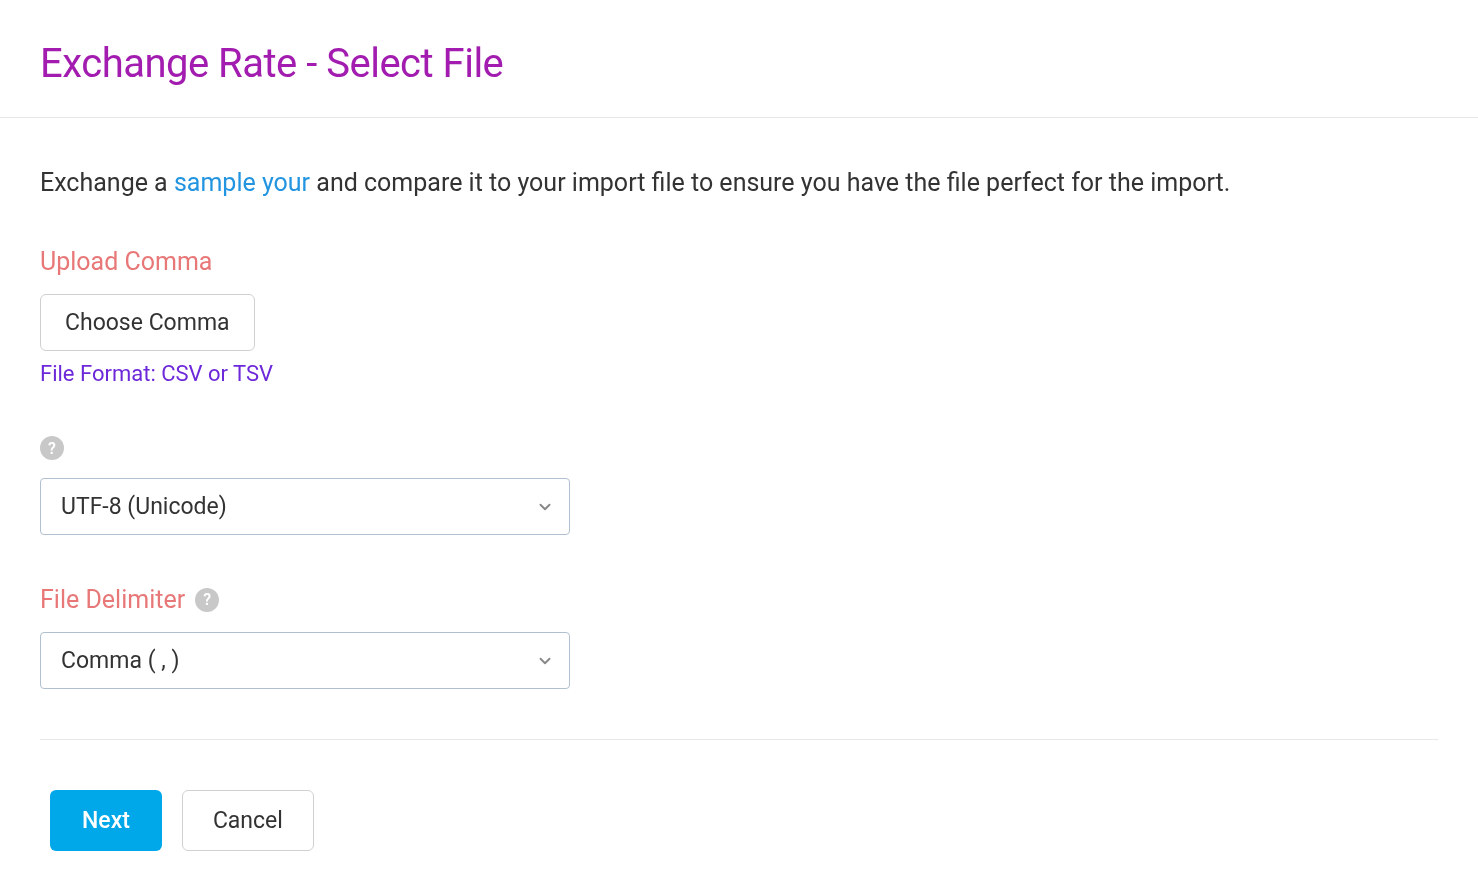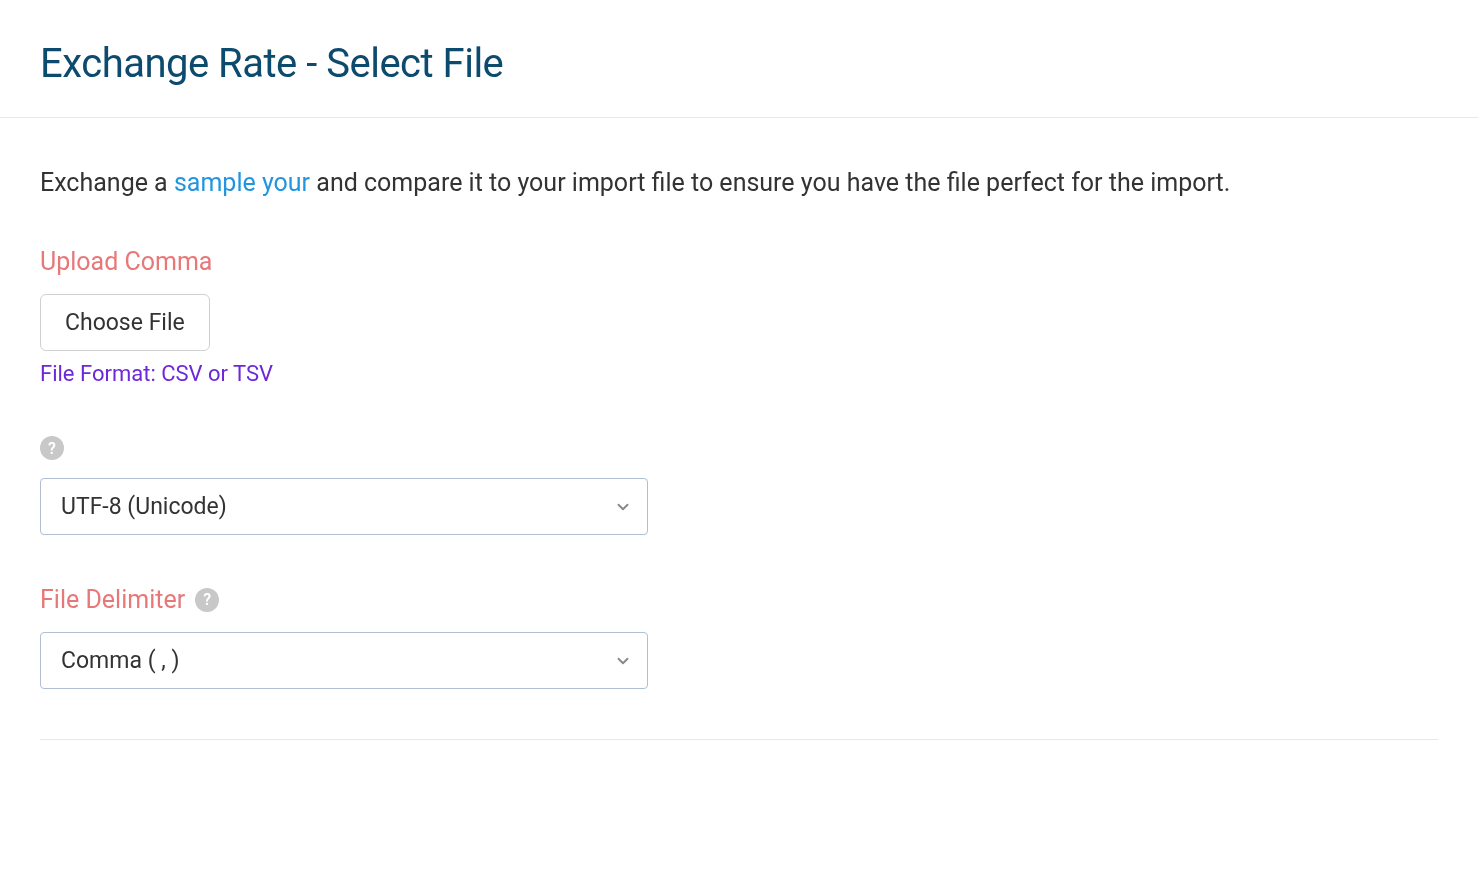--- a/index.html
+++ b/index.html
@@ -13,21 +13,21 @@
       color: #333;
       width: 1478px;
     }
     .header-section {
       padding: 40px 40px 30px 40px;
       border-bottom: 1px solid #e8e8e8;
     }
     .page-title {
       font-size: 40px;
       font-weight: 400;
-      color: #0c4a6e;
+      color: #a21caf;
       letter-spacing: -0.5px;
     }
     .content-section {
       padding: 50px 40px 40px 40px;
     }
     .intro-text {
       font-size: 25px;
       color: #333;
       margin-bottom: 50px;
       font-weight: 400;
@@ -78,21 +78,21 @@
       font-size: 23px;
       color: #333;
     }
     .file-format-hint {
       font-size: 22px;
       color: #6d28d9;
       margin-bottom: 50px;
     }
     .select-wrapper {
       position: relative;
-      width: 608px;
+      width: 530px;
       margin-bottom: 50px;
     }
     .select-control {
       width: 100%;
       border: 1px solid #b0c0d0;
       border-radius: 4px;
       background: #ffffff;
       padding: 14px 46px 14px 20px;
       font-size: 23px;
       color: #333;
@@ -154,21 +154,21 @@
 
 <div class="content-section">
   <p class="intro-text">
     <span>Exchange a </span><a href="#">sample your</a><span> and compare it to your import file to ensure you have the file perfect for the import.</span>
   </p>
 
   <div class="field-label">
     <span>Upload Comma</span>
   </div>
   <div class="upload-row">
-    <button class="choose-file-btn">Choose File</button>
+    <button class="choose-file-btn">Choose Comma</button>
   </div>
   <div class="file-format-hint">File Format: CSV or TSV</div>
 
   <div class="field-label">
     <span class="help-icon">?</span>
   </div>
   <div class="select-wrapper">
     <select class="select-control">
       <option>UTF-8 (Unicode)</option>
     </select>
@@ -189,13 +189,17 @@
     </select>
     <span class="chevron">
       <svg width="18" height="18" viewBox="0 0 24 24" fill="none" stroke="currentColor" stroke-width="2.5" stroke-linecap="round" stroke-linejoin="round">
           <polyline points="6 9 12 15 18 9"></polyline>
         </svg>
     </span>
   </div>
 
   <div class="divider"></div>
 
+  <div class="button-row">
+    <button class="btn-primary">Next</button>
+    <button class="btn-secondary">Cancel</button>
+  </div>
 </div>
 
 </body></html>

